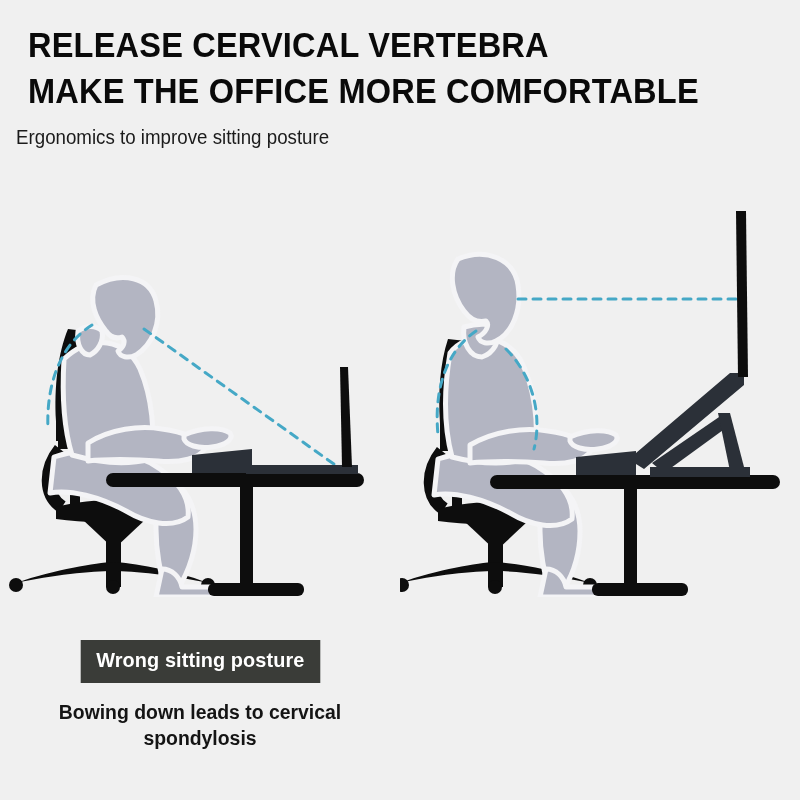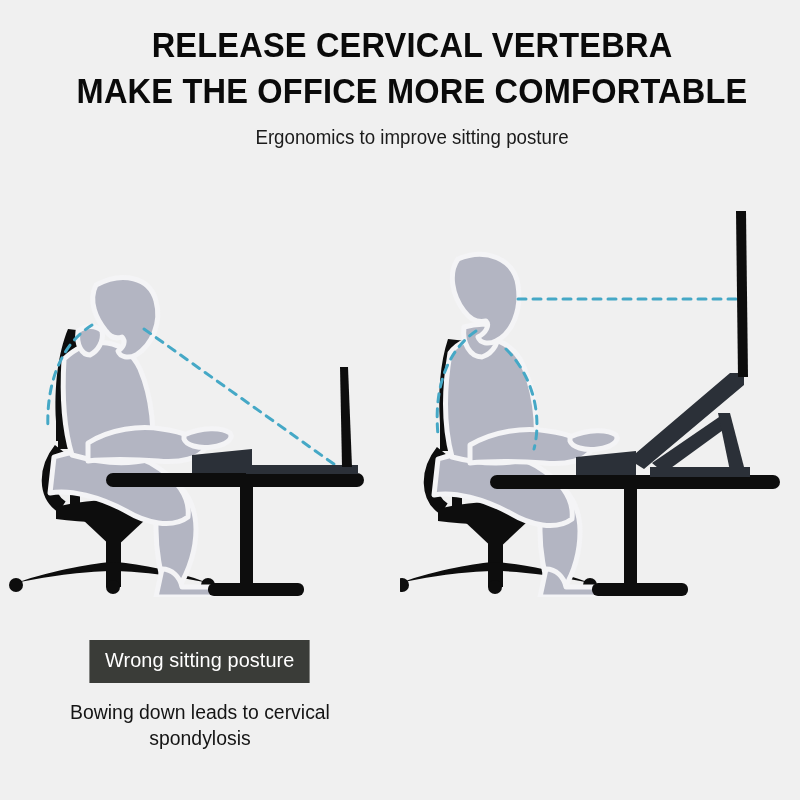--- a/index.html
+++ b/index.html
@@ -18,23 +18,21 @@
     position: absolute;
     inset: 0;
     background: #f0f0f0;
     display: flex;
     flex-direction: column;
   }
 
   
   .header {
     padding-top: 22px;
-    text-align: center;
     flex: 0 0 auto;
-    padding-left: 24px;
   }
   .title-line {
     font-family: "Liberation Sans Narrow", "Liberation Sans", sans-serif;
     font-weight: bold;
     font-size: 35px;
     letter-spacing: 0.2px;
     color: #0a0a0a;
     line-height: 1.30;
     transform: scaleX(0.93);
     transform-origin: center;
@@ -75,21 +73,21 @@
     right: 0;
     bottom: 0;
     height: 160px;
   }
   .cap-col {
     position: absolute;
     top: 0;
     width: 400px;
     text-align: center;
   }
-  .cap-left  { left: 0; }
+  .cap-left  { left: 0; font-weight: bold; }
   .cap-right { left: 400px; }
   .badge {
     display: inline-block;
     background: #3a3c38;
     color: #ffffff;
     font-size: 20.5px;
     line-height: 1;
     padding: 10px 16px 12px 16px;
     letter-spacing: 0.1px;
     transform: scaleX(0.97);

